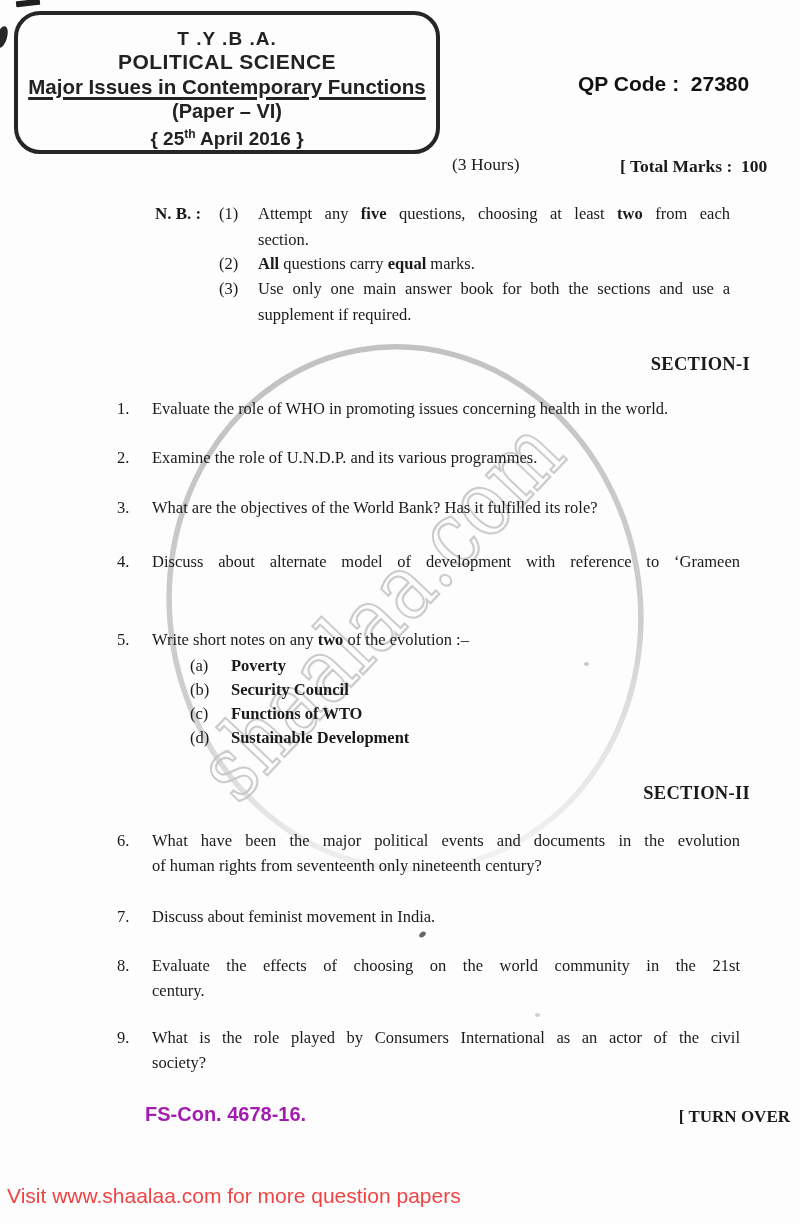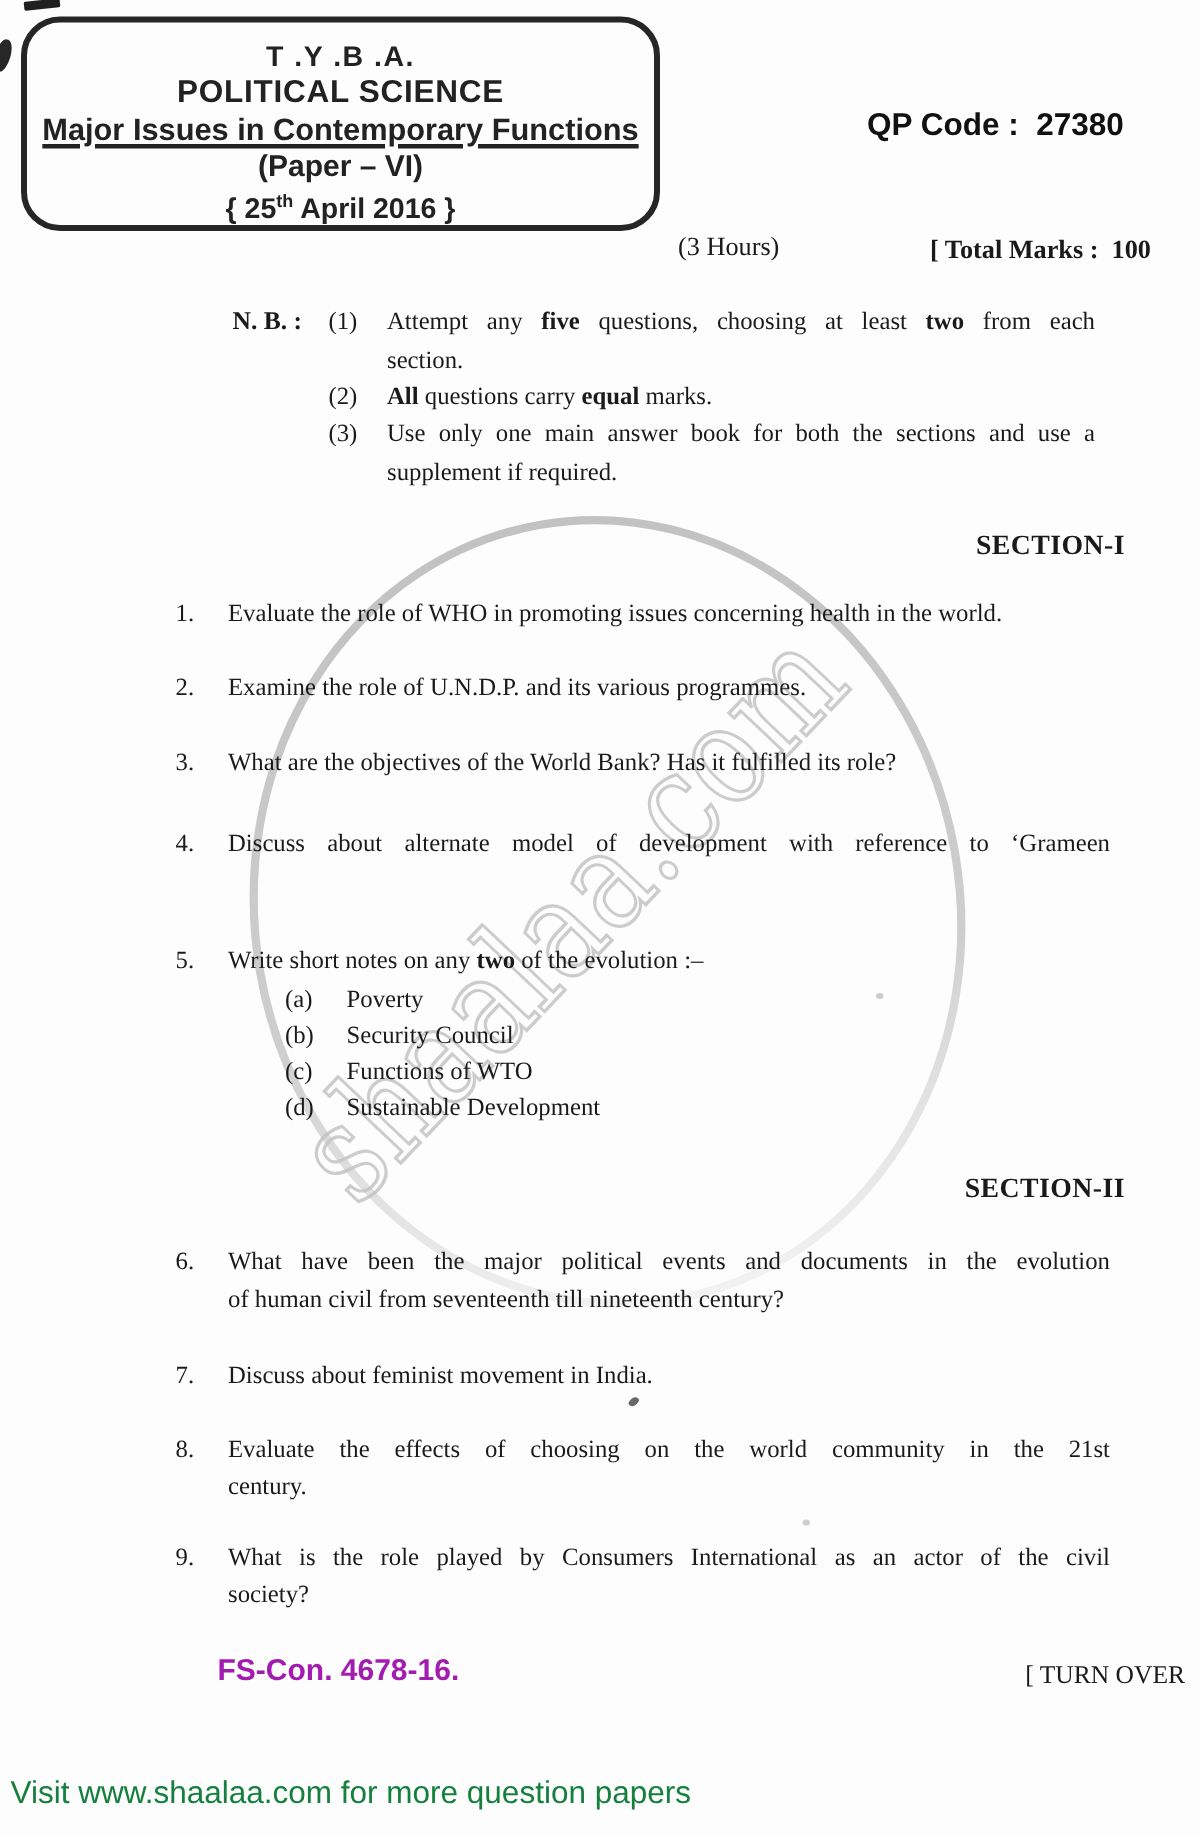--- a/index.html
+++ b/index.html
@@ -24,26 +24,26 @@
   .tmarks{left:620px;top:156px;font-size:17.5px;font-weight:bold;}
   
   .nblabel{left:155px;top:204px;font-size:17px;font-weight:bold;}
   .nbnum{left:219px;font-size:16.5px;}
   .nbtxt{left:258px;width:472px;font-size:16.5px;}
   
   .sect{left:100px;width:650px;text-align:right;font-weight:bold;font-size:18.5px;letter-spacing:.3px;}
   .qnum{left:117px;width:32px;font-size:16.5px;}
   .qtxt{left:152px;width:588px;font-size:16.5px;}
   .subnum{left:190px;font-size:16.5px;}
-  .subtxt{left:231px;font-size:16.5px;}
+  .subtxt{left:231px;font-size:16.5px;font-weight:bold;}
   .j{text-align:justify;text-align-last:justify;}
   
-  .turnover{right:10px;top:1107px;font-size:17px;font-weight:normal;}
+  .turnover{right:10px;top:1107px;font-size:17px;font-weight:bold;}
   .fscode{left:145px;top:1103px;font-family:"Liberation Sans",sans-serif;font-weight:bold;font-size:20px;color:#a21caf;}
-  .visit{left:7px;top:1184px;font-family:"Liberation Sans",sans-serif;font-size:21px;color:#15803d;}
+  .visit{left:7px;top:1184px;font-family:"Liberation Sans",sans-serif;font-size:21px;color:#ef4444;}
   
   .art{position:absolute;z-index:2;}
   .art1{left:16px;top:0;width:24px;height:6px;background:#1f1f1f;transform:rotate(-6deg);border-radius:1px;}
   .art2{left:-3px;top:26px;width:10px;height:22px;background:#272727;border-radius:50%/55%;transform:rotate(16deg);}
   .art3{left:420px;top:931px;width:5px;height:7px;background:#4e4e4e;border-radius:60% 30% 60% 30%;transform:rotate(38deg);opacity:.85;}
   .art4{left:535px;top:1013px;width:5px;height:4px;background:#b9b9b9;border-radius:50%;opacity:.7;}
   .art5{left:584px;top:662px;width:5px;height:4px;background:#ababab;border-radius:50%;opacity:.6;}
 </style>
 </head>
 <body>
@@ -112,21 +112,21 @@
     <div class="abs subtxt" style="top:680px">Security Council</div>
     <div class="abs subnum" style="top:704px">(c)</div>
     <div class="abs subtxt" style="top:704px">Functions of WTO</div>
     <div class="abs subnum" style="top:728px">(d)</div>
     <div class="abs subtxt" style="top:728px">Sustainable Development</div>
 
     <div class="abs sect" style="top:783px">SECTION-II</div>
 
     <div class="abs qnum" style="top:831px">6.</div>
     <div class="abs qtxt j" style="top:831px">What have been the major political events and documents in the evolution</div>
-    <div class="abs qtxt" style="top:856px">of human civil from seventeenth till nineteenth century?</div>
+    <div class="abs qtxt" style="top:856px">of human rights from seventeenth only nineteenth century?</div>
 
     <div class="abs qnum" style="top:907px">7.</div>
     <div class="abs qtxt" style="top:907px">Discuss about feminist movement in India.</div>
 
     <div class="abs qnum" style="top:956px">8.</div>
     <div class="abs qtxt j" style="top:956px">Evaluate the effects of choosing on the world community in the 21st</div>
     <div class="abs qtxt" style="top:981px">century.</div>
 
     <div class="abs qnum" style="top:1028px">9.</div>
     <div class="abs qtxt j" style="top:1028px">What is the role played by Consumers International as an actor of the civil</div>

